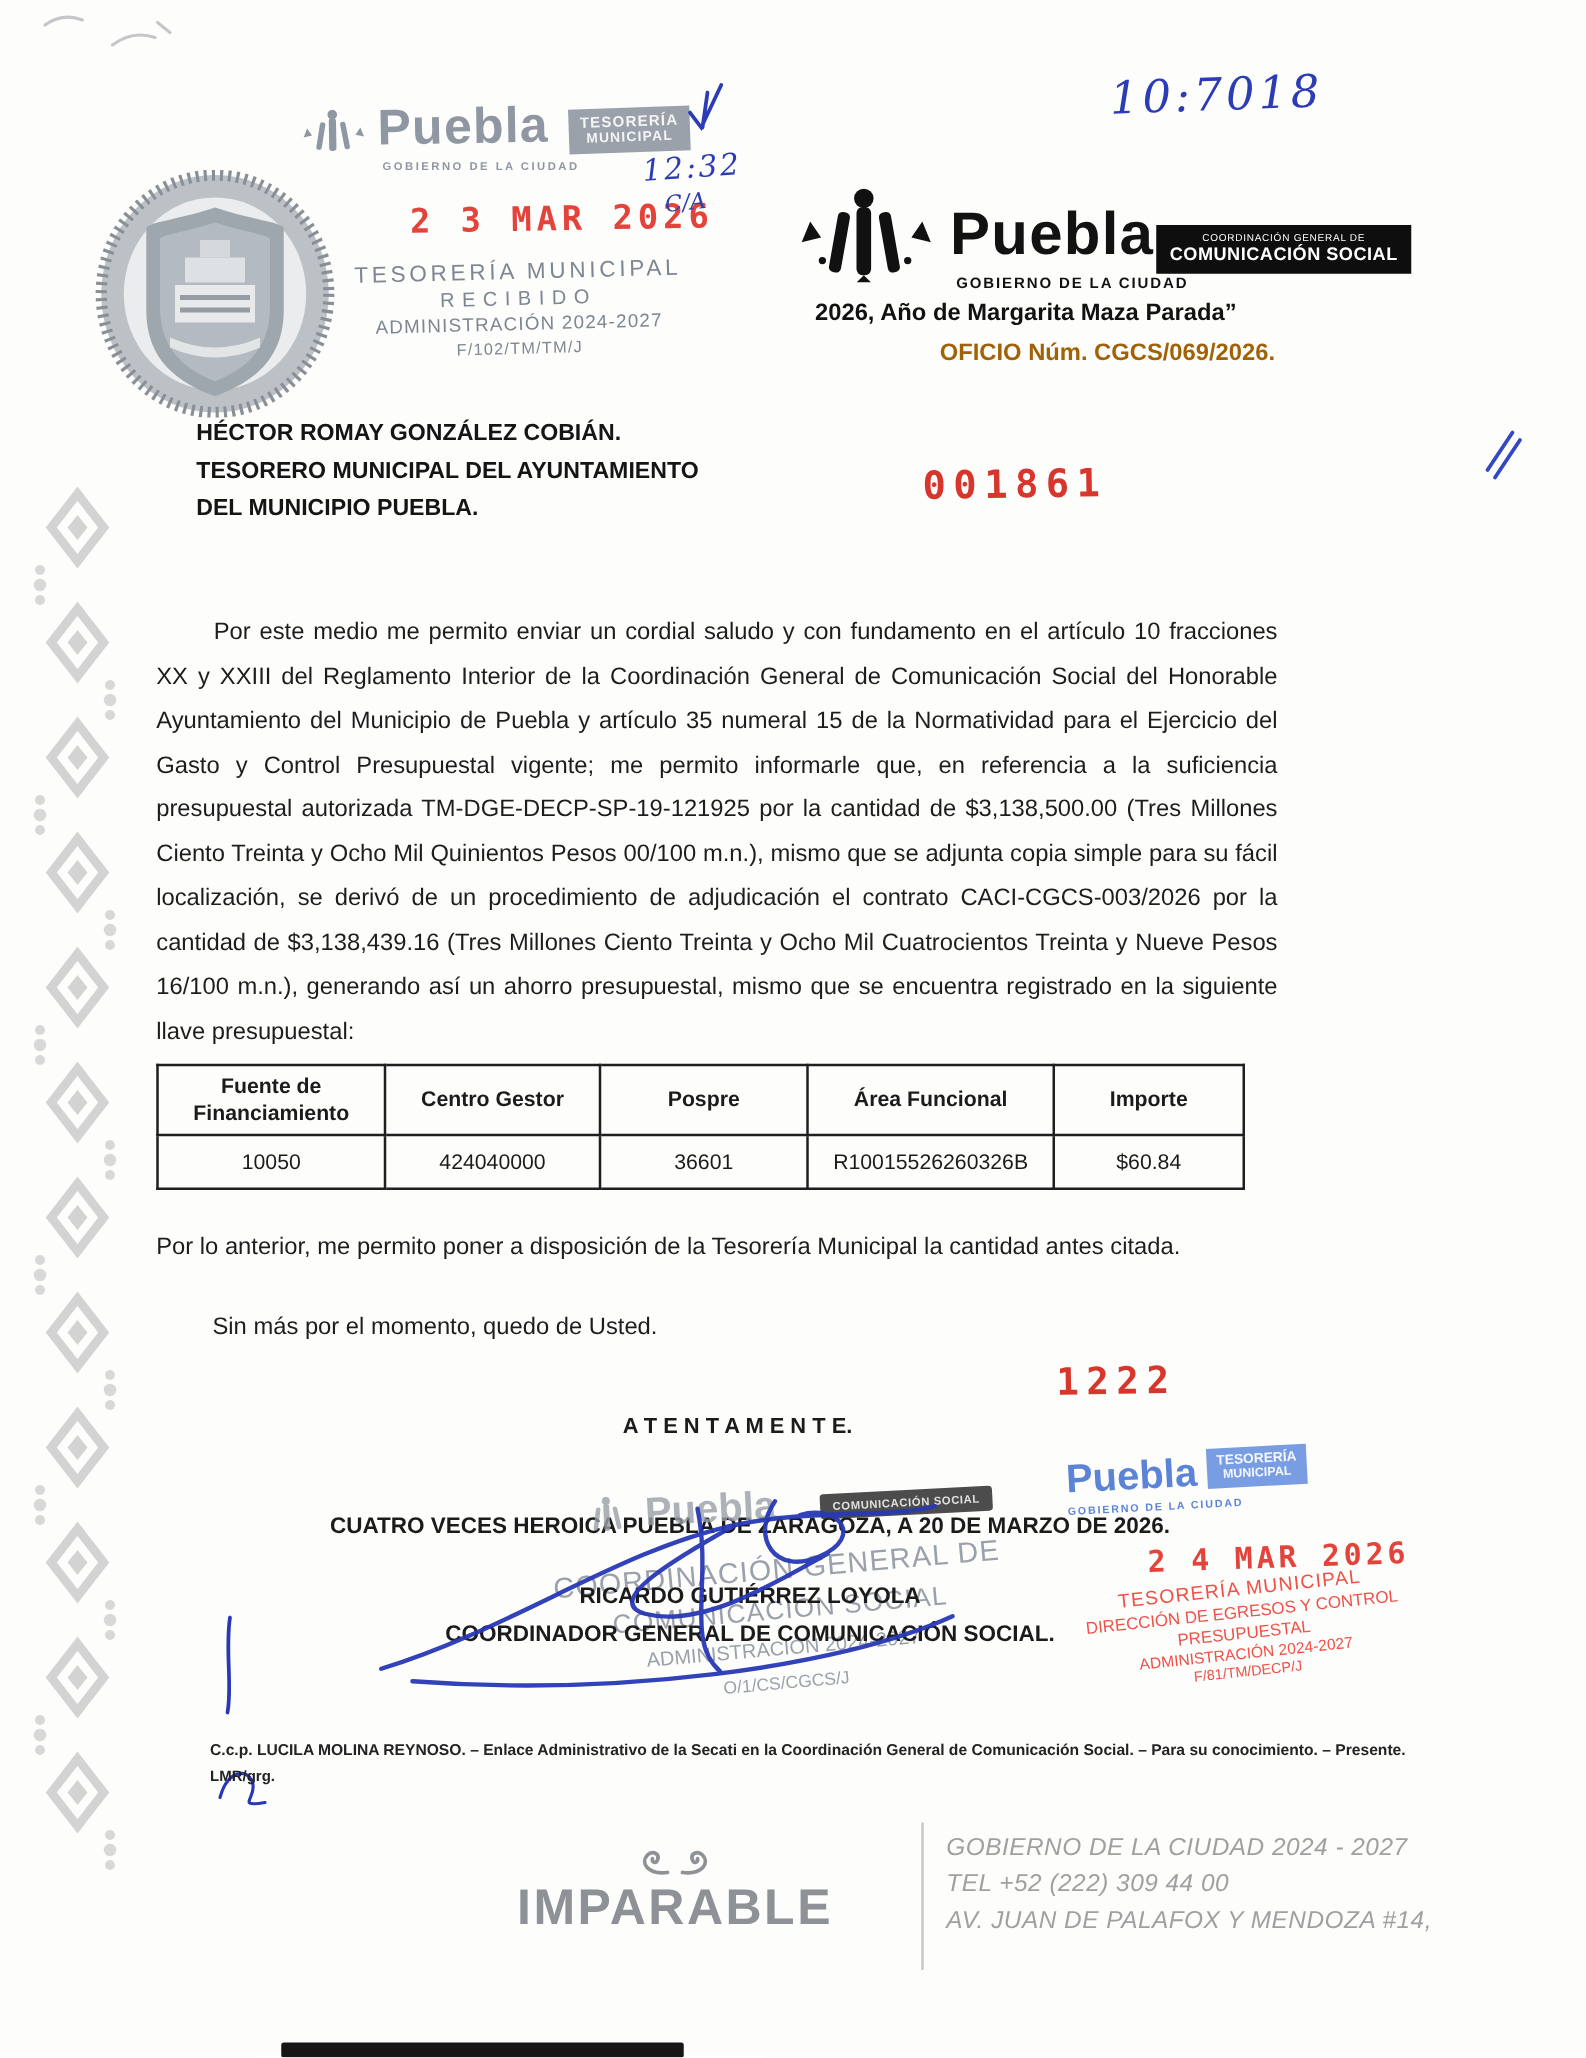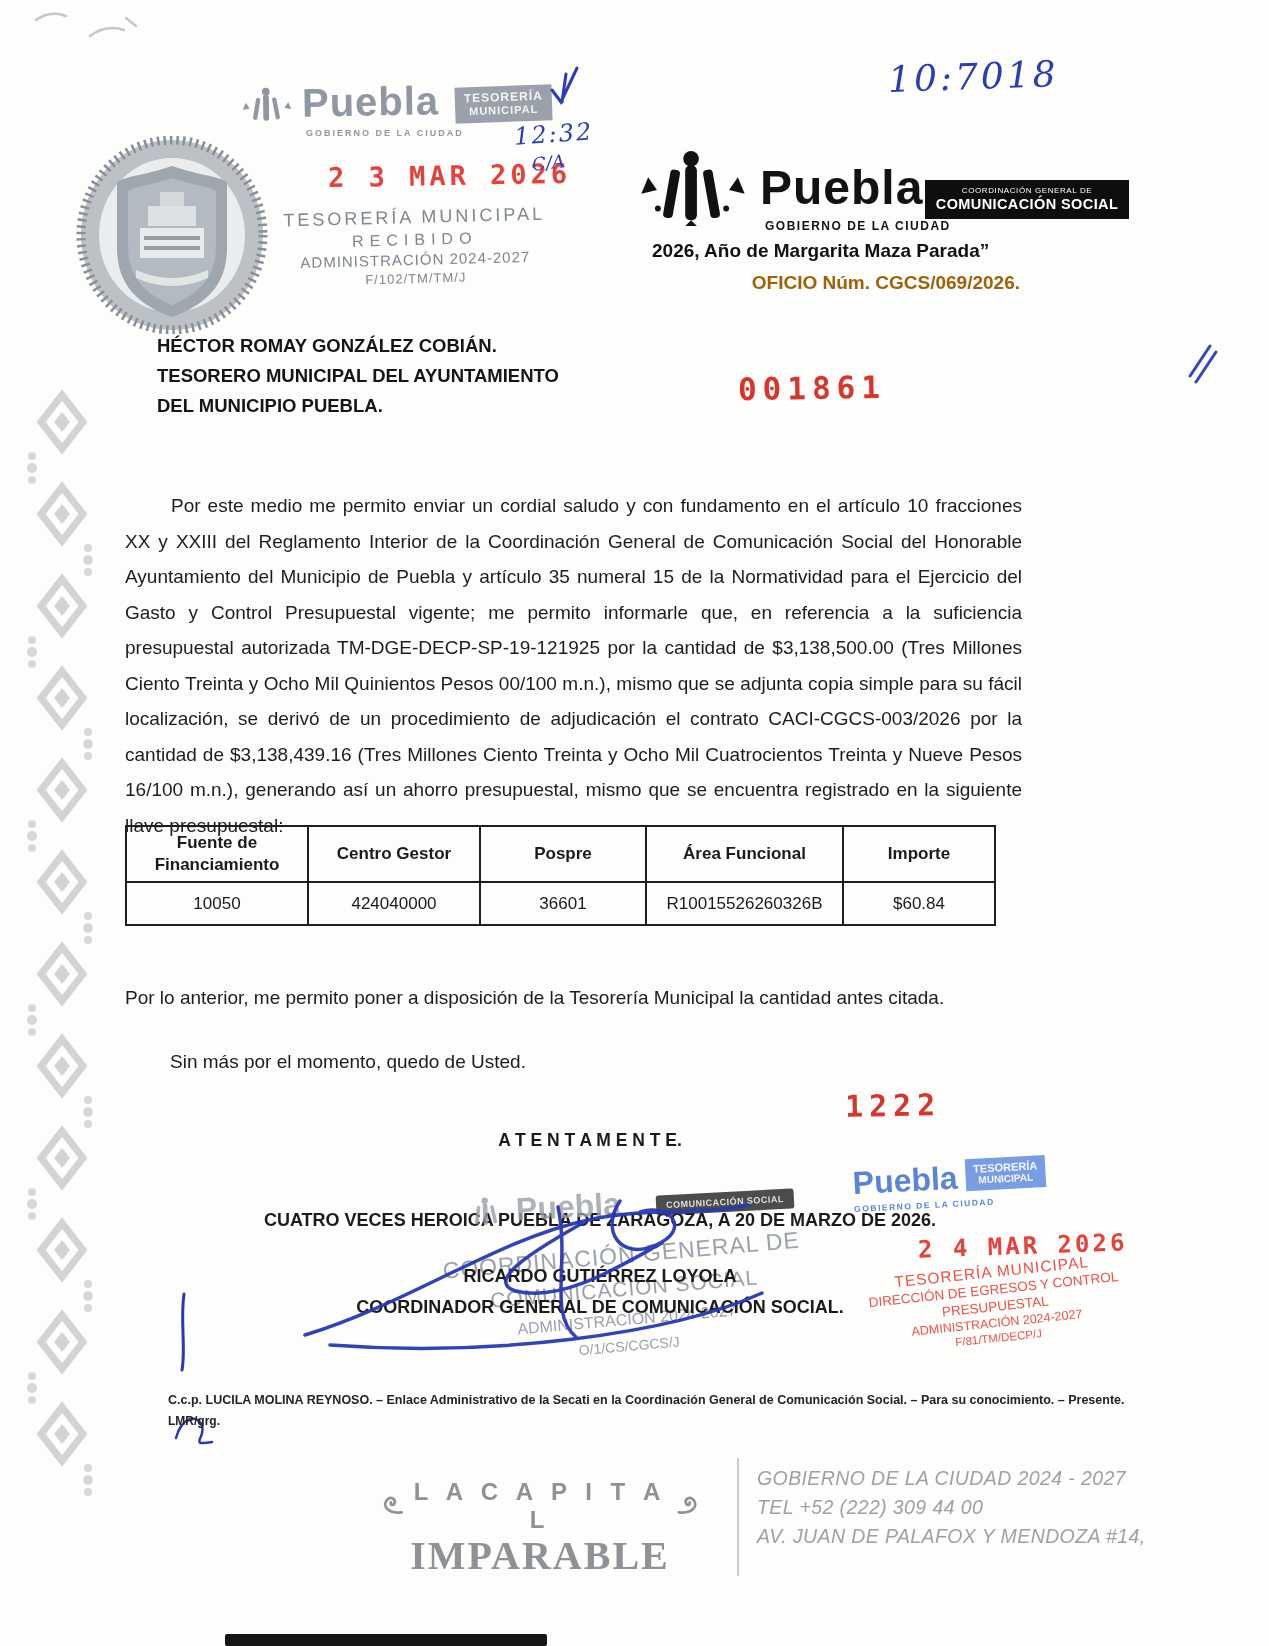--- a/index.html
+++ b/index.html
@@ -56,21 +56,21 @@
   .folio-top{left:738px;top:370px;font-size:31px;transform:rotate(-1deg);}
   .folio-bottom{left:845px;top:1088px;font-size:30px;transform:rotate(-1deg);}
 
   
   .para{font-size:19px;line-height:35.5px;color:#1d1d1d;text-align:justify;}
   .p-main{left:125px;top:488px;width:897px;text-indent:46px;}
   .p-disp{left:125px;top:980px;width:900px;}
   .p-close{left:170px;top:1044px;width:700px;}
 
   
-  .ptable{left:125px;top:825px;border-collapse:collapse;border-radius:27px;}
+  .ptable{left:125px;top:851px;border-collapse:collapse;border-radius:27px;}
   .ptable th,.ptable td{border:2px solid #1f1f1f;text-align:center;font-size:17px;padding:2px 6px;}
   .ptable th{font-weight:700;height:50px;line-height:22px;}
   .ptable td{height:37px;font-weight:400;}
   .c1{width:168px;} .c2{width:158px;} .c3{width:152px;} .c4{width:183px;} .c5{width:138px;}
 
   
   .atentamente{left:400px;top:1130px;width:380px;text-align:center;font-size:17.5px;font-weight:700;}
   .citydate{left:200px;top:1210px;width:800px;text-align:center;font-size:18px;font-weight:700;}
   .signer-name{left:300px;top:1266px;width:600px;text-align:center;font-size:18px;font-weight:700;z-index:5;}
   .signer-title{left:250px;top:1297px;width:700px;text-align:center;font-size:18px;font-weight:700;z-index:5;}
@@ -103,21 +103,21 @@
   .red-lines .r3{font-size:13.5px;line-height:17px;}
   .red-lines .r4{font-size:12.5px;line-height:16px;}
   .red-lines .r5{font-size:11.5px;line-height:15px;}
 
   
   .ccp{left:168px;top:1393px;width:985px;font-size:12.5px;font-weight:700;color:#232323;}
   .initials{left:168px;top:1414px;font-size:12px;font-weight:700;color:#232323;}
   .capital-wrap{left:380px;top:1478px;width:320px;text-align:center;color:#8e9296;}
   .capital-row{display:flex;align-items:center;justify-content:center;gap:8px;}
   .capital-word{font-size:24px;font-weight:800;letter-spacing:6px;}
-  .imparable-word{font-size:40px;font-weight:900;letter-spacing:2px;line-height:44px;font-family:Liberation Serif, serif;}
+  .imparable-word{font-size:40px;font-weight:900;letter-spacing:2px;line-height:44px;}
   .divider{left:737px;top:1458px;width:2px;height:118px;background:#c9c9c9;}
   .address{left:757px;top:1464px;font-size:19.5px;line-height:29px;color:#a0a0a0;letter-spacing:.4px;font-style:italic;}
   .bottom-bar{left:225px;top:1634px;width:322px;height:12px;background:#161616;border-radius:2px;}
 
   .scan-mark{opacity:.55;}
 </style>
 </head>
 <body>
 
 <div class="page">
@@ -335,21 +335,20 @@
   </div>
 
   <div class="abs ccp">C.c.p. LUCILA MOLINA REYNOSO. – Enlace Administrativo de la Secati en la Coordinación General de Comunicación Social. – Para su conocimiento. – Presente.</div>
   <div class="abs initials">LMR/grg.</div>
 
   <div class="abs capital-wrap">
     <div class="capital-row">
       <svg width="26" height="26" viewBox="0 0 26 26">
         <path d="M24 20 C8 22 2 12 8 6 C12 2 18 5 16 10 C15 13 11 12 12 9" stroke="#8e9296" stroke-width="3" fill="none" stroke-linecap="round"></path>
       </svg>
-      <span class="capital-word">L A  C A P I T A L</span>
       <svg width="26" height="26" viewBox="0 0 26 26">
         <path d="M2 20 C18 22 24 12 18 6 C14 2 8 5 10 10 C11 13 15 12 14 9" stroke="#8e9296" stroke-width="3" fill="none" stroke-linecap="round"></path>
       </svg>
     </div>
     <div class="imparable-word">IMPARABLE</div>
   </div>
   <div class="abs divider"></div>
   <div class="abs address">
     <div>GOBIERNO DE LA CIUDAD 2024 - 2027</div>
     <div>TEL +52 (222) 309 44 00</div>

